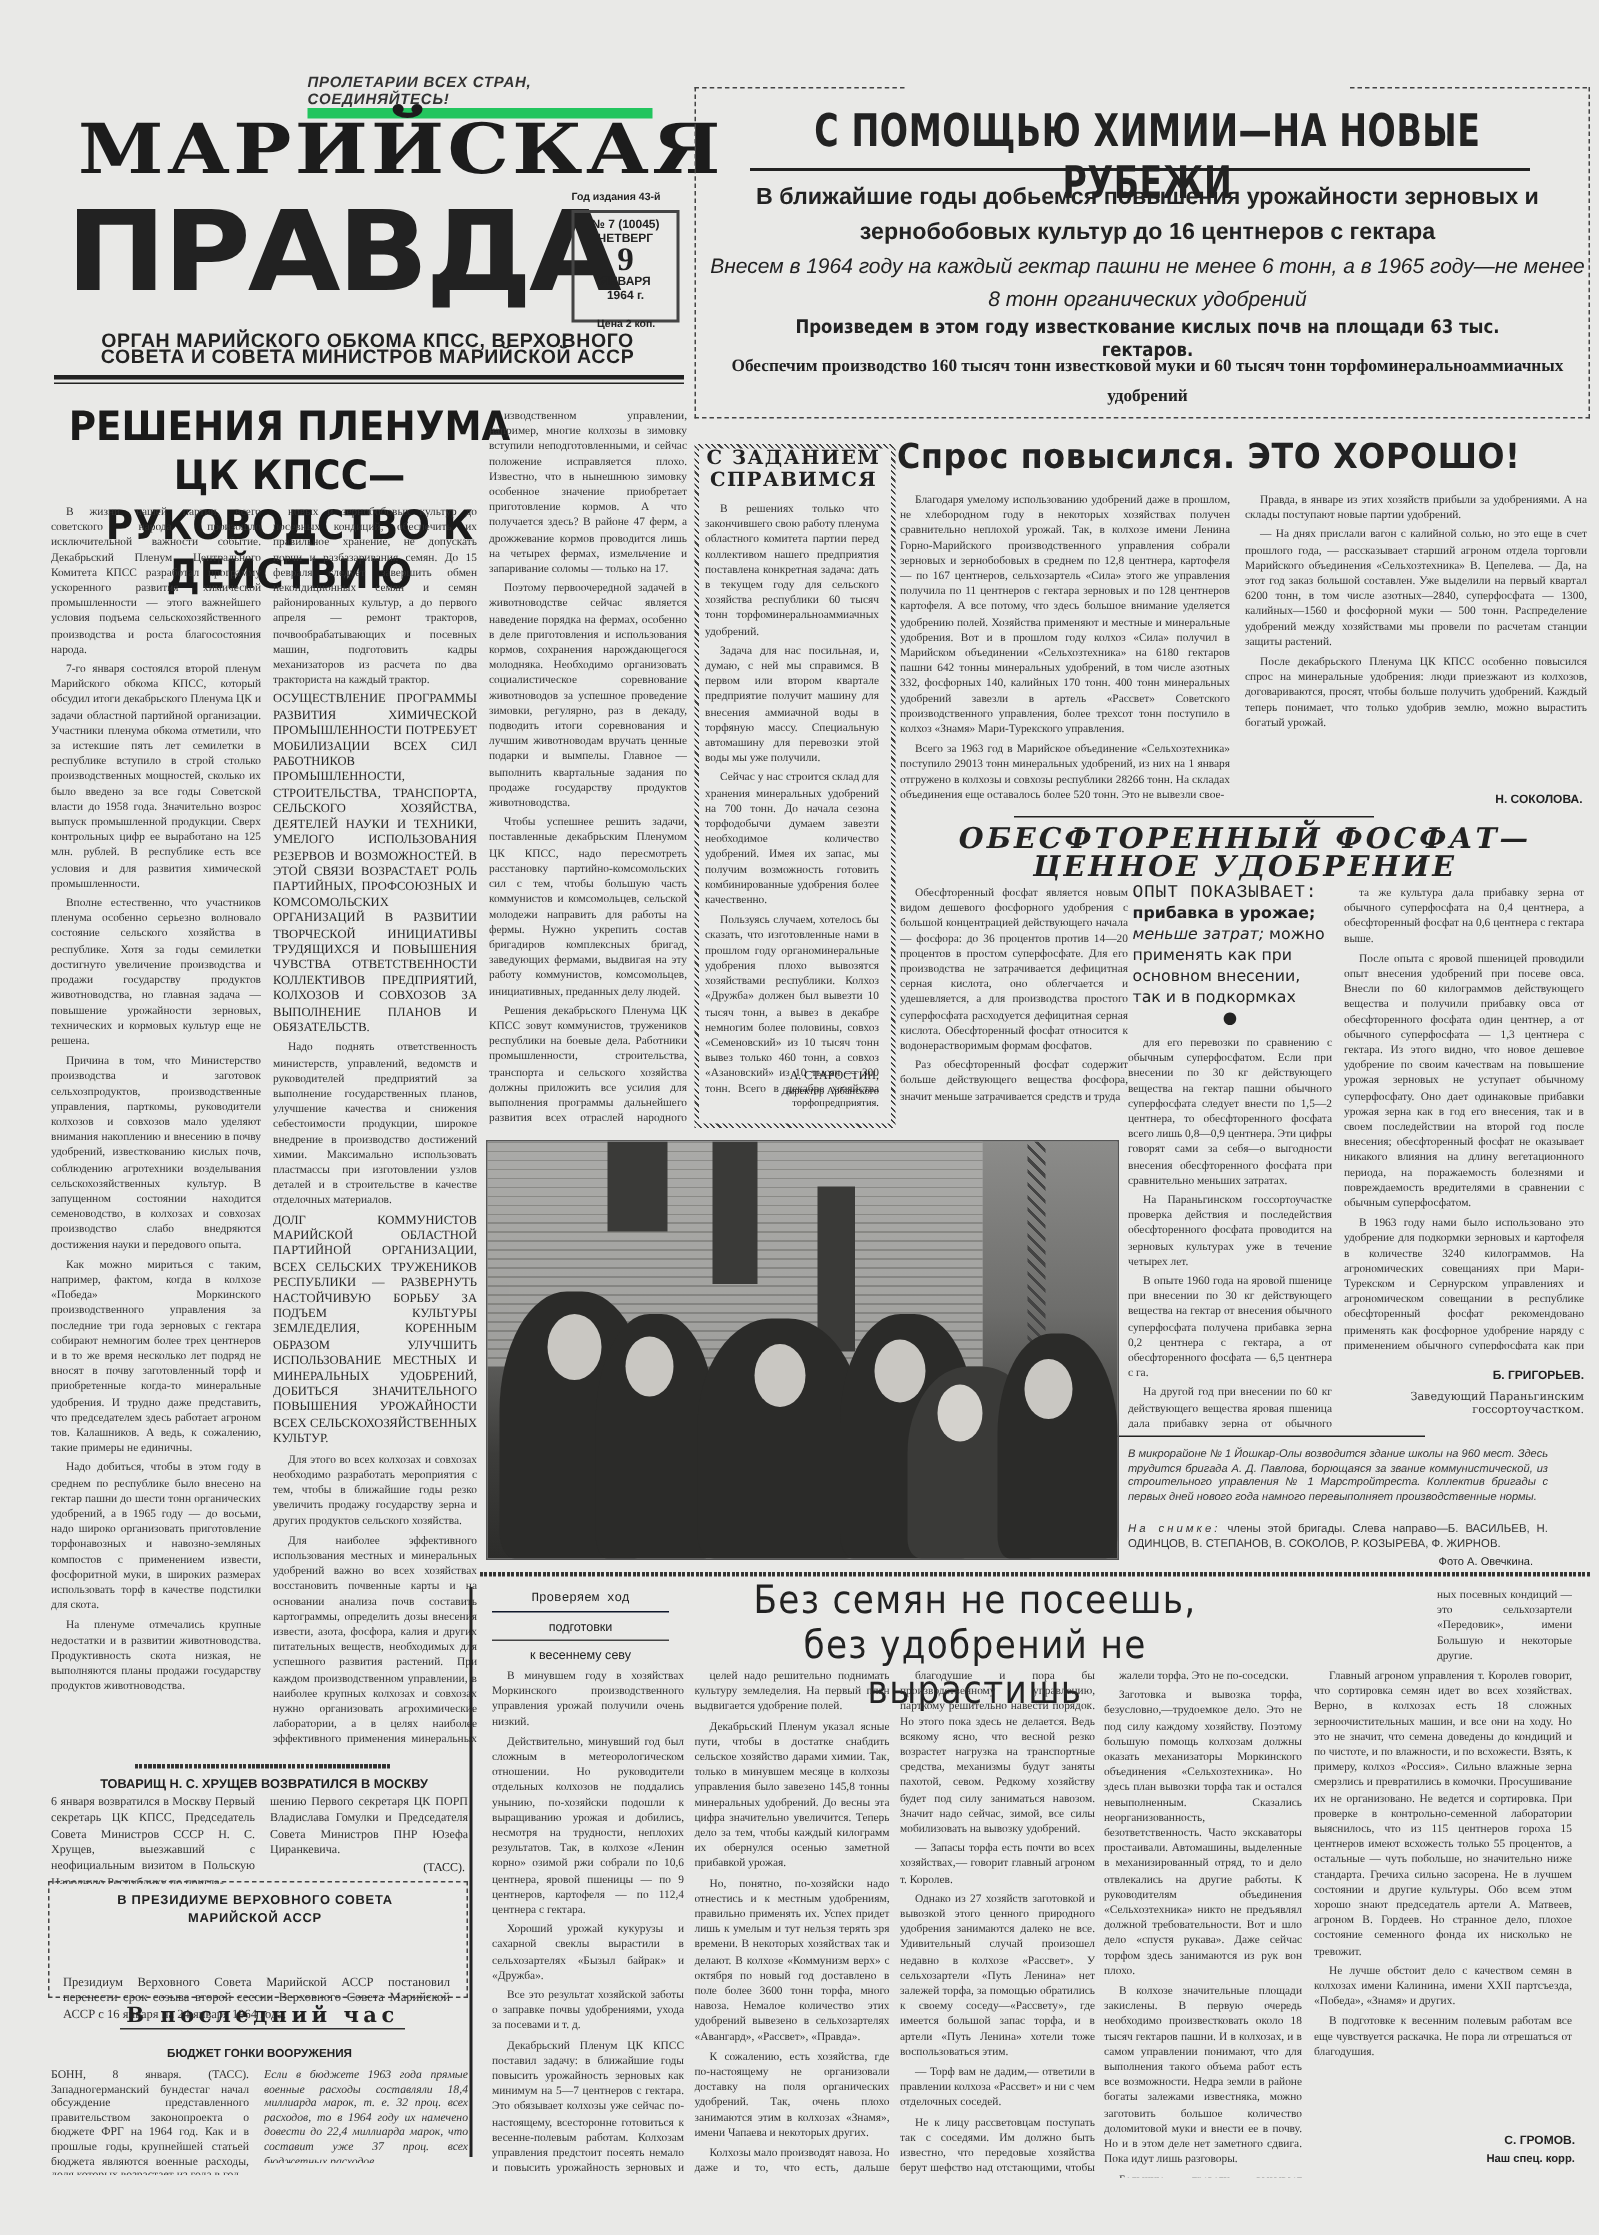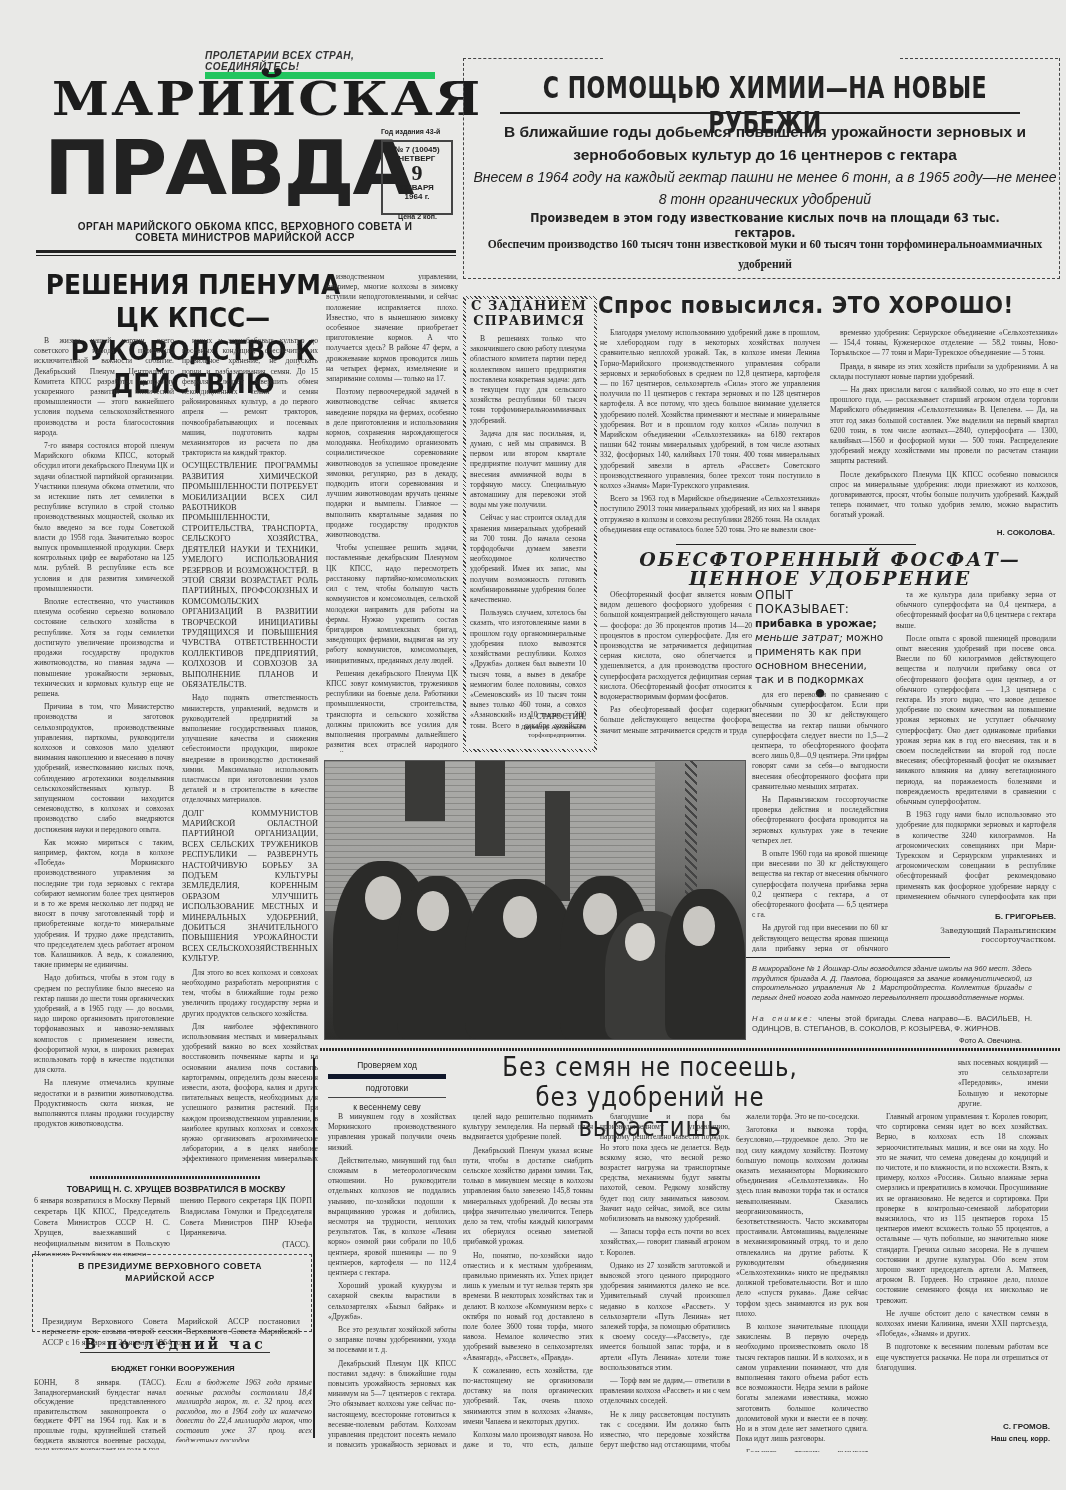--- a/index.html
+++ b/index.html
@@ -11,21 +11,21 @@
   .sig{text-align:right;font-family:"Liberation Sans",sans-serif;font-weight:bold;font-size:8px;margin-top:4px;color:#222;}
   .sub{text-align:right;font-size:7.5px;color:#333;}
   
   .slogan{left:205px;top:50px;width:230px;font-family:"Liberation Sans",sans-serif;font-style:italic;font-weight:bold;font-size:10px;color:#333;border-bottom:7px solid #22c55e;letter-spacing:.5px;}
   .title1{left:52px;top:72px;font-family:"DejaVu Serif",serif;font-weight:bold;font-size:46px;letter-spacing:2px;color:#1c1c1c;transform:scaleX(1.12);transform-origin:left;}
   .title2{left:44px;top:130px;font-family:"DejaVu Sans",sans-serif;font-weight:900;font-size:74px;letter-spacing:-2px;color:#222;transform:scaleX(1.08);transform-origin:left;line-height:76px;}
   .issuebox{left:381px;top:140px;width:68px;height:68px;border:2px solid #444;text-align:center;font-family:"Liberation Sans",sans-serif;font-size:8px;font-weight:bold;line-height:9px;padding-top:3px;}
   .issuebox .day{font-family:"Liberation Serif",serif;font-size:22px;line-height:20px;}
   .year{left:381px;top:128px;font-size:7px;font-family:"Liberation Sans",sans-serif;font-weight:bold;}
   .price{left:398px;top:213px;font-size:7px;font-family:"Liberation Sans",sans-serif;font-weight:bold;}
-  .organ{left:60px;top:221px;width:370px;text-align:center;font-family:"Liberation Sans",sans-serif;font-weight:bold;font-size:10px;line-height:11px;letter-spacing:.4px;}
+  .organ{left:60px;top:221px;width:370px;text-align:center;font-family:"Liberation Sans",sans-serif;font-weight:bold;font-size:13px;line-height:11px;letter-spacing:.4px;}
   .rule{background:#222;}
   
   .chembox{left:463px;top:58px;width:595px;height:220px;border:1px dashed #444;border-top:none;}
   .chem-title{left:490px;top:70px;width:550px;text-align:center;font-family:"DejaVu Sans Condensed","DejaVu Sans",sans-serif;font-weight:bold;font-size:30px;letter-spacing:.5px;transform:scaleX(.82);transform-origin:center;}
   .chem-l1{left:470px;top:120px;width:590px;text-align:center;font-family:"Liberation Sans",sans-serif;font-weight:bold;font-size:15.5px;line-height:23px;}
   .chem-l2{left:470px;top:166px;width:590px;text-align:center;font-family:"Liberation Sans",sans-serif;font-style:italic;font-size:14px;line-height:22px;}
   .chem-l3{left:470px;top:210px;width:590px;text-align:center;font-family:"DejaVu Sans",sans-serif;font-weight:bold;font-size:12.5px;transform:scaleX(.88);}
   .chem-l4{left:480px;top:234px;width:570px;text-align:center;font-family:"Liberation Serif",serif;font-weight:bold;font-size:11.5px;line-height:20px;}
   
   .lead-head{left:32px;top:268px;width:350px;text-align:center;font-family:"DejaVu Sans",sans-serif;font-weight:bold;font-size:27px;line-height:33px;transform:scaleX(.92);transform-origin:left;color:#1a1a1a;}
@@ -107,35 +107,34 @@
 </div>
 <div class="abs" style="left:470px;top:712px;width:116px;text-align:right;font-size:8px;font-family:'Liberation Serif',serif;">А. СТАРОСТИН,</div>
 <div class="abs" style="left:470px;top:723px;width:116px;text-align:right;font-size:7px;font-family:'Liberation Serif',serif;">Директор Арбанского торфопредприятия.</div>
 
 <div class="abs" style="left:598px;top:292px;width:462px;font-family:'DejaVu Sans',sans-serif;font-weight:bold;font-size:23px;letter-spacing:.5px;transform:scaleX(.92);transform-origin:left;">Спрос повысился. ЭТО ХОРОШО!</div>
 <div class="abs col" style="left:600px;top:328px;width:220px;height:212px;">
   <p>Благодаря умелому использованию удобрений даже в прошлом, не хлебородном году в некоторых хозяйствах получен сравнительно неплохой урожай. Так, в колхозе имени Ленина Горно-Марийского производственного управления собрали зерновых и зернобобовых в среднем по 12,8 центнера, картофеля — по 167 центнеров, сельхозартель «Сила» этого же управления получила по 11 центнеров с гектара зерновых и по 128 центнеров картофеля. А все потому, что здесь большое внимание уделяется удобрению полей. Хозяйства применяют и местные и минеральные удобрения. Вот и в прошлом году колхоз «Сила» получил в Марийском объединении «Сельхозтехника» на 6180 гектаров пашни 642 тонны минеральных удобрений, в том числе азотных 332, фосфорных 140, калийных 170 тонн. 400 тонн минеральных удобрений завезли в артель «Рассвет» Советского производственного управления, более трехсот тонн поступило в колхоз «Знамя» Мари-Турекского управления.</p>
   <p>Всего за 1963 год в Марийское объединение «Сельхозтехника» поступило 29013 тонн минеральных удобрений, из них на 1 января отгружено в колхозы и совхозы республики 28266 тонн. На складах объединения еще оставалось более 520 тонн. Это не вывезли свое-</p>
 </div>
 <div class="abs col" style="left:830px;top:328px;width:228px;height:200px;">
-  <p>временно удобрения: Сернурское объединение «Сельхозтехника» — 154,4 тонны, Куженерское отделение — 58,2 тонны, Ново-Торъяльское — 77 тонн и Мари-Турекское объединение — 5 тонн.</p>
   <p>Правда, в январе из этих хозяйств прибыли за удобрениями. А на склады поступают новые партии удобрений.</p>
   <p>— На днях прислали вагон с калийной солью, но это еще в счет прошлого года, — рассказывает старший агроном отдела торговли Марийского объединения «Сельхозтехника» В. Цепелева. — Да, на этот год заказ большой составлен. Уже выделили на первый квартал 6200 тонн, в том числе азотных—2840, суперфосфата — 1300, калийных—1560 и фосфорной муки — 500 тонн. Распределение удобрений между хозяйствами мы провели по расчетам станции защиты растений.</p>
   <p>После декабрьского Пленума ЦК КПСС особенно повысился спрос на минеральные удобрения: люди приезжают из колхозов, договариваются, просят, чтобы больше получить удобрений. Каждый теперь понимает, что только удобрив землю, можно вырастить богатый урожай.</p>
 </div>
 <div class="abs sig" style="left:900px;top:528px;width:155px;margin:0;">Н. СОКОЛОВА.</div>
 <div class="abs rule" style="left:676px;top:544px;width:240px;height:1px;"></div>
 
 <div class="abs" style="left:600px;top:550px;width:460px;text-align:center;font-family:'DejaVu Serif',serif;font-weight:bold;font-style:italic;font-size:19px;line-height:19px;letter-spacing:2px;">ОБЕСФТОРЕННЫЙ ФОСФАТ— ЦЕННОЕ УДОБРЕНИЕ</div>
 <div class="abs col" style="left:600px;top:590px;width:152px;height:168px;">
   <p>Обесфторенный фосфат является новым видом дешевого фосфорного удобрения с большой концентрацией действующего начала — фосфора: до 36 процентов против 14—20 процентов в простом суперфосфате. Для его производства не затрачивается дефицитная серная кислота, оно облегчается и удешевляется, а для производства простого суперфосфата расходуется дефицитная серная кислота. Обесфторенный фосфат относится к водонерастворимым формам фосфатов.</p>
   <p>Раз обесфторенный фосфат содержит больше действующего вещества фосфора, значит меньше затрачивается средств и труда</p>
 </div>
 <div class="abs" style="left:755px;top:588px;width:130px;text-align:left;font-family:'DejaVu Sans',sans-serif;font-size:10.5px;line-height:14px;">
-  <span style="font-size:12px;letter-spacing:.5px;">ОПЫТ ПОКАЗЫВАЕТ:</span>
+  <span style="font-size:12px;letter-spacing:.5px;font-family:Liberation Mono, monospace;">ОПЫТ ПОКАЗЫВАЕТ:</span>
   <b>прибавка в урожае;</b>
   <i>меньше затрат;</i>
   <span>можно применять как при основном внесении, так и в подкормках</span>
   <div style="text-align:center;font-size:11px;">●</div>
 </div>
 <div class="abs col" style="left:752px;top:690px;width:136px;height:262px;">
   <p>для его перевозки по сравнению с обычным суперфосфатом. Если при внесении по 30 кг действующего вещества на гектар пашни обычного суперфосфата следует внести по 1,5—2 центнера, то обесфторенного фосфата всего лишь 0,8—0,9 центнера. Эти цифры говорят сами за себя—о выгодности внесения обесфторенного фосфата при сравнительно меньших затратах.</p>
   <p>На Параньгинском госсортоучастке проверка действия и последействия обесфторенного фосфата проводится на зерновых культурах уже в течение четырех лет.</p>
   <p>В опыте 1960 года на яровой пшенице при внесении по 30 кг действующего вещества на гектар от внесения обычного суперфосфата получена прибавка зерна 0,2 центнера с гектара, а от обесфторенного фосфата — 6,5 центнера с га.</p>
   <p>На другой год при внесении по 60 кг действующего вещества яровая пшеница дала прибавку зерна от обычного суперфосфата и от обесфторенного фосфата одинаковое количество — по 0,7 центнера с гектара.</p>
@@ -171,21 +170,21 @@
 </div>
 <div class="abs col" style="left:752px;top:964px;width:280px;height:50px;font-style:italic;font-family:'Liberation Sans',sans-serif;font-size:7.4px;line-height:9.6px;">В микрорайоне № 1 Йошкар-Олы возводится здание школы на 960 мест. Здесь трудится бригада А. Д. Павлова, борющаяся за звание коммунистической, из строительного управления № 1 Марстройтреста. Коллектив бригады с первых дней нового года намного перевыполняет производственные нормы.</div>
 <div class="abs col" style="left:752px;top:1014px;width:280px;height:22px;font-family:'Liberation Sans',sans-serif;font-size:7.6px;line-height:9.6px;">
   <span style="letter-spacing:2px;font-style:italic;">На снимке:</span>
   <span>члены этой бригады. Слева направо—Б. ВАСИЛЬЕВ, Н. ОДИНЦОВ, В. СТЕПАНОВ, В. СОКОЛОВ, Р. КОЗЫРЕВА, Ф. ЖИРНОВ.</span>
 </div>
 <div class="abs" style="left:752px;top:1036px;width:270px;text-align:right;font-size:7.4px;font-family:'Liberation Sans',sans-serif;">Фото А. Овечкина.</div>
 <div class="abs dotsep" style="left:320px;top:1048px;width:740px;"></div>
 
 <div class="abs" style="left:328px;top:1056px;width:118px;text-align:center;font-family:'Liberation Sans',sans-serif;font-size:8.4px;line-height:18px;">
-  <div style="border-bottom:5px solid #0f172a;">Проверяем ход</div>
+  <div style="border-bottom:1px solid #0f172a;font-family:Liberation Mono, monospace;">Проверяем ход</div>
   <div style="border-bottom:1px solid #444;">подготовки</div>
   <div>к весеннему севу</div>
 </div>
 <div class="abs" style="left:450px;top:1052px;width:400px;text-align:center;font-family:'DejaVu Sans',sans-serif;font-size:26px;line-height:30px;letter-spacing:1px;transform:scaleX(.88);">
   <div>Без семян не посеешь,</div>
   <div>без удобрений не вырастишь</div>
 </div>
 <div class="abs col" style="left:328px;top:1112px;width:128px;height:340px;">
   <p>В минувшем году в хозяйствах Моркинского производственного управления урожай получили очень низкий.</p>
   <p>Действительно, минувший год был сложным в метеорологическом отношении. Но руководители отдельных колхозов не поддались унынию, по-хозяйски подошли к выращиванию урожая и добились, несмотря на трудности, неплохих результатов. Так, в колхозе «Ленин корно» озимой ржи собрали по 10,6 центнера, яровой пшеницы — по 9 центнеров, картофеля — по 112,4 центнера с гектара.</p>

